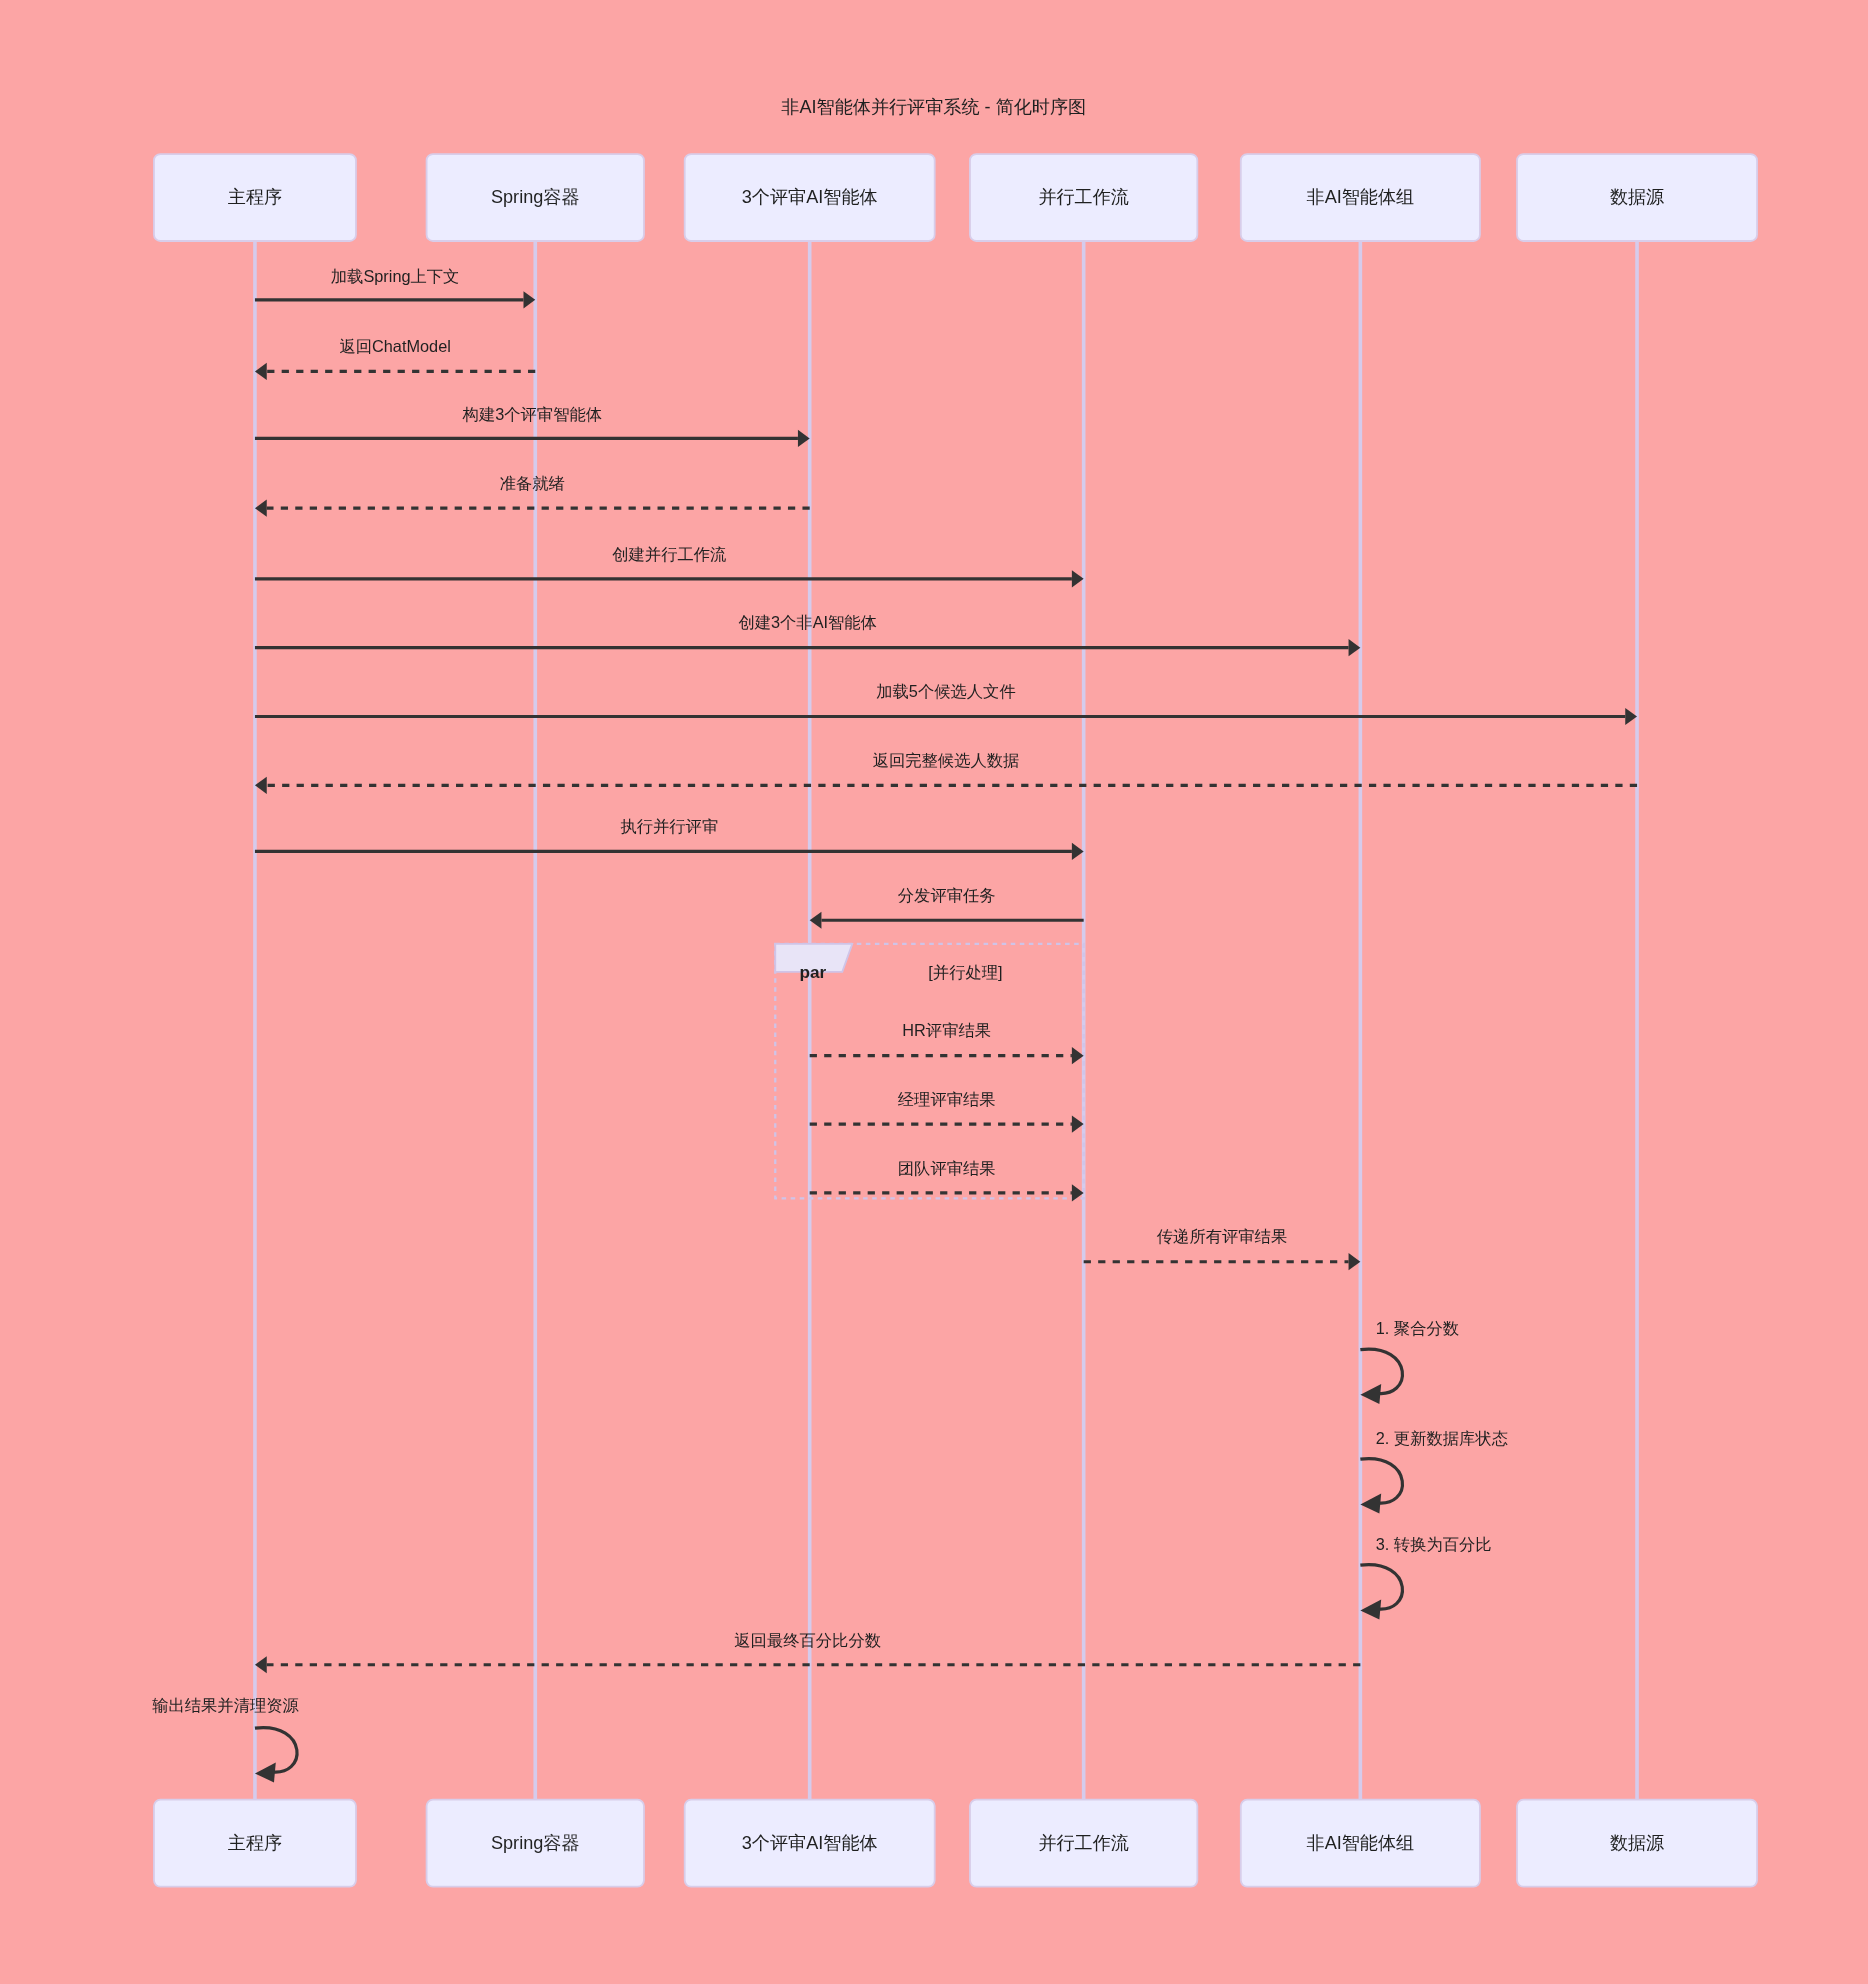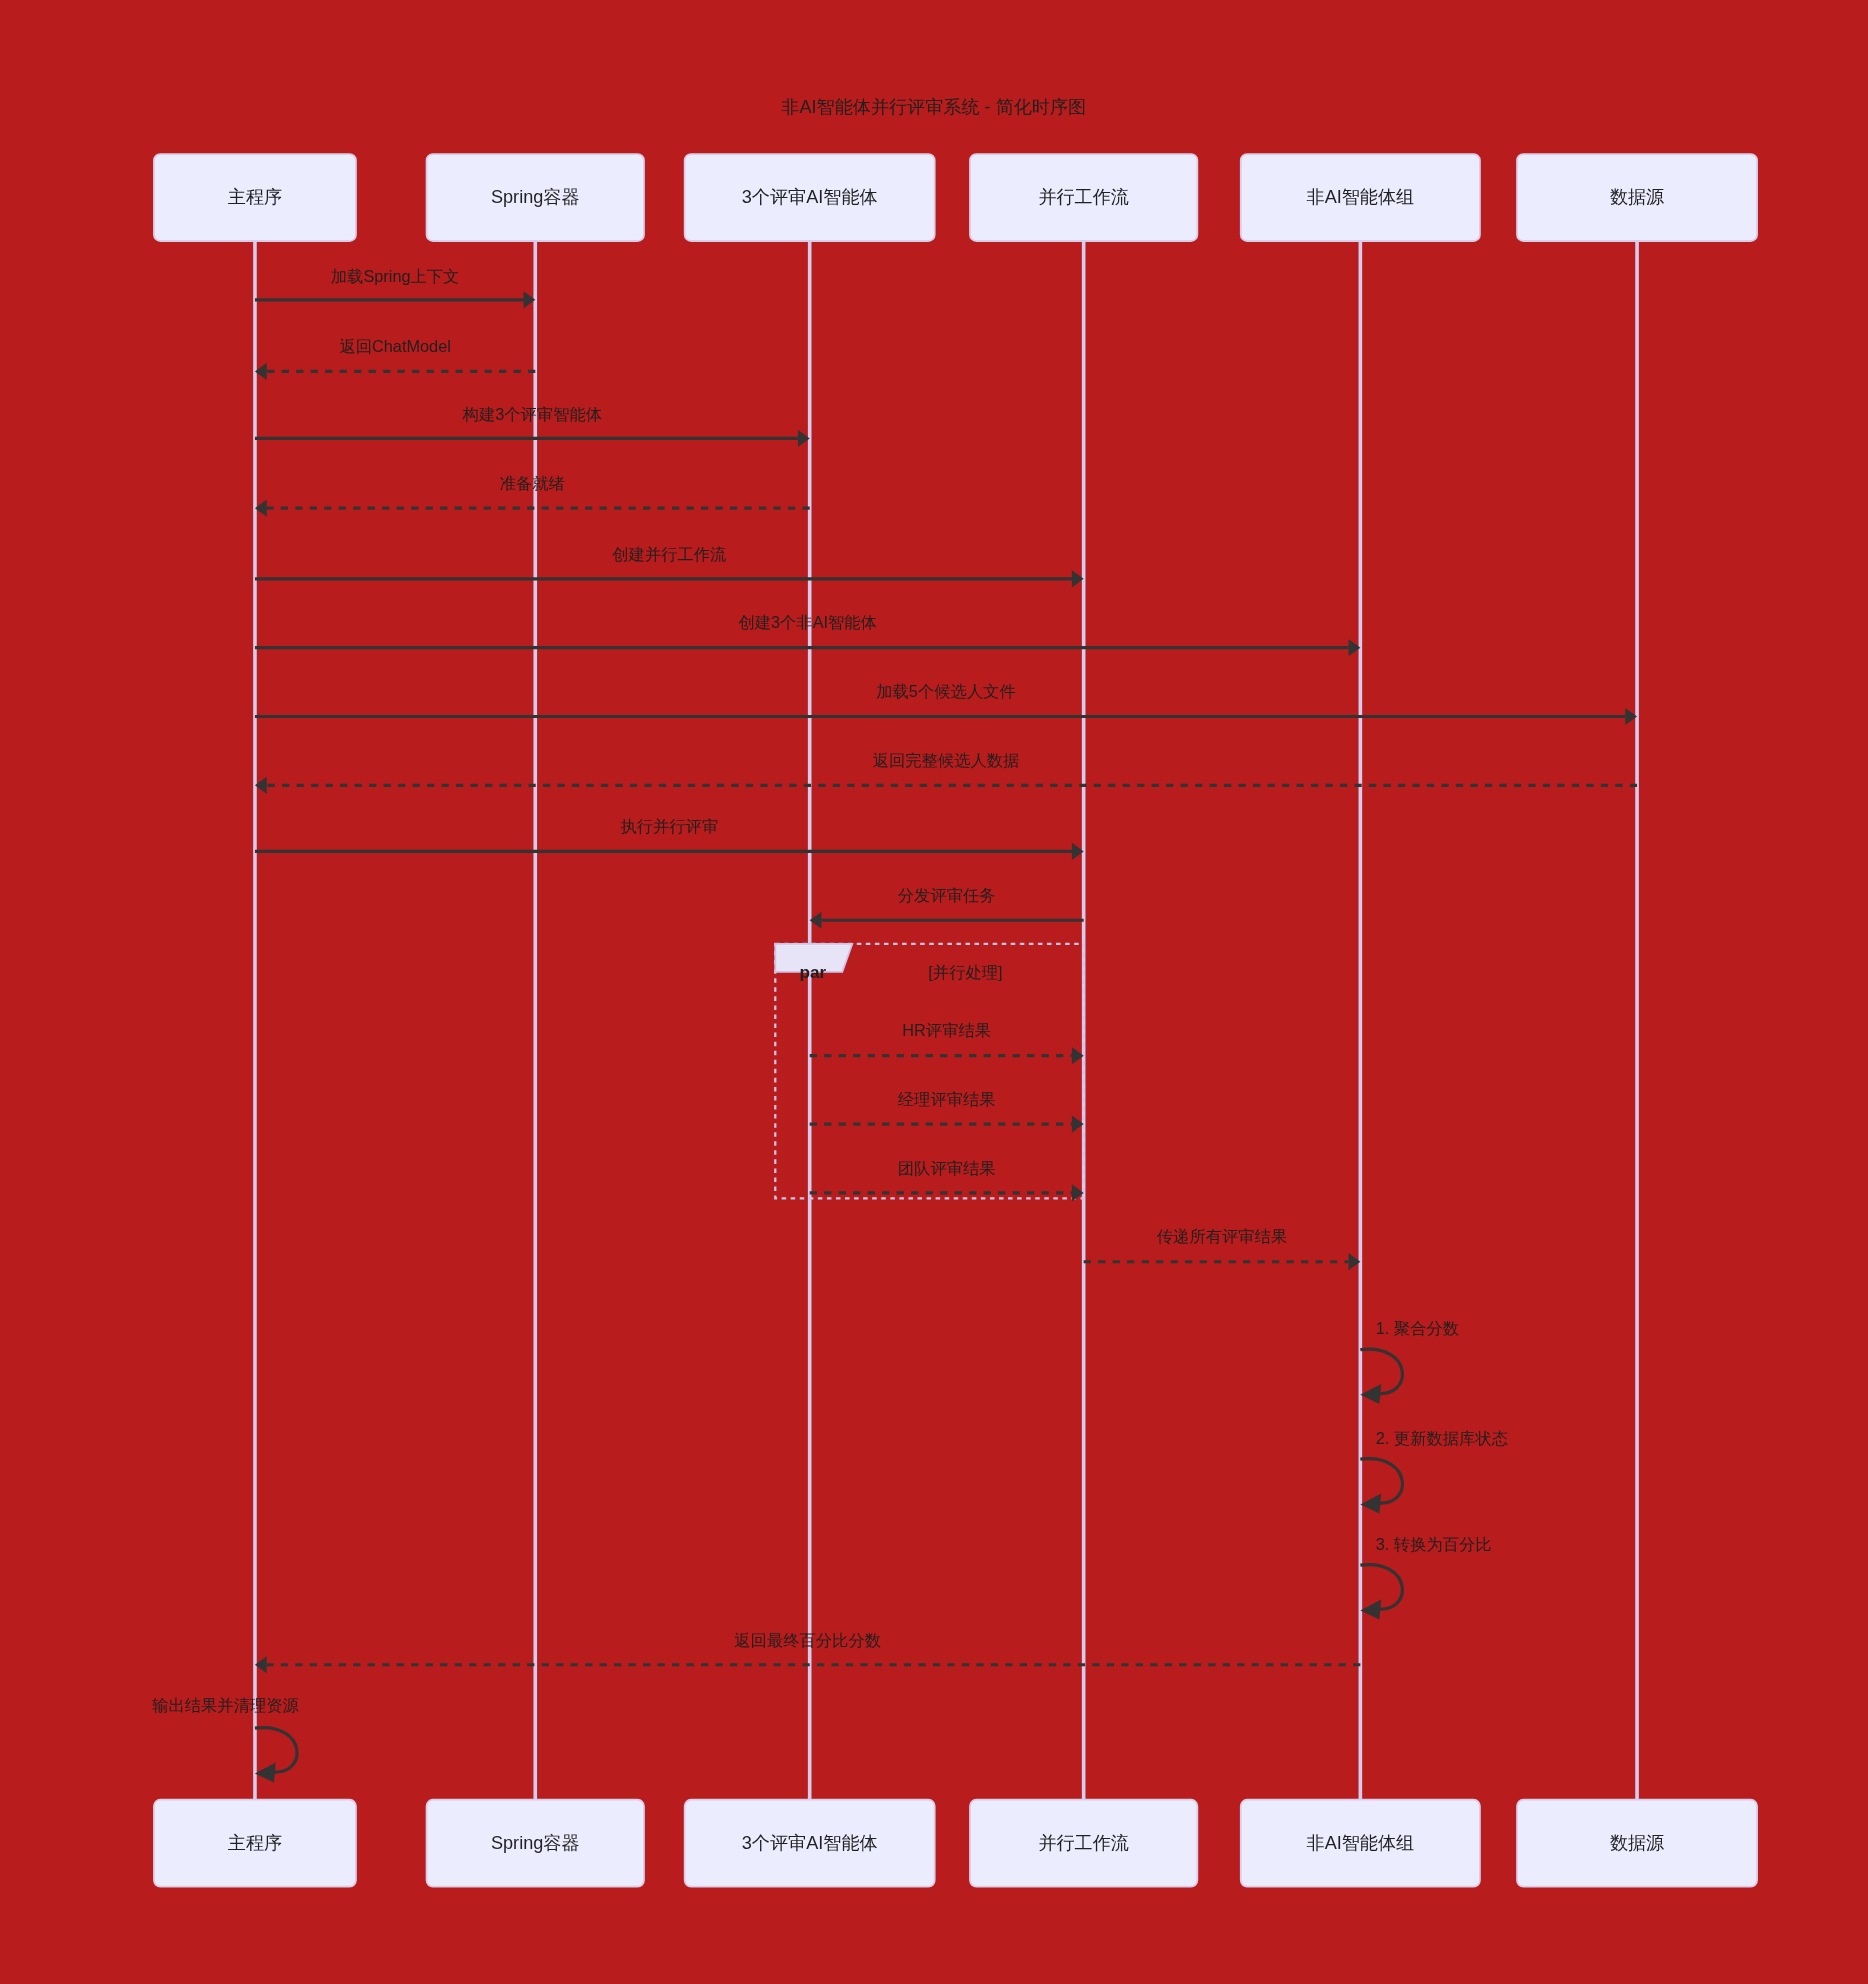--- a/index.html
+++ b/index.html
@@ -1,17 +1,17 @@
 <!DOCTYPE html>
 <html style="font-size:7.2px"><head>
 <meta charset="utf-8">
 <style>
   html,body{margin:0;padding:0;background:#ffffff;}
   body{font-family:"Liberation Sans","DejaVu Sans",sans-serif;}
-  #stage{position:relative;width:1868px;height:1985px;background:#b91c1c;overflow:hidden;}
+  #stage{position:relative;width:1868px;height:1985px;background:#fca5a5;overflow:hidden;}
   svg#diagram{position:absolute;left:0;top:0;width:1868px;height:1985px;display:block;}
 
   .diagram-title{font-size:40px;fill:#1f2020;font-family:"Liberation Sans","DejaVu Sans",sans-serif;text-anchor:middle;dominant-baseline:middle;}
 
   .actor-box{fill:#ECECFF;stroke:#D8CDEA;stroke-width:4px;}
   .actor-label{font-size:40px;fill:#1f2020;font-family:"Liberation Sans","DejaVu Sans",sans-serif;text-anchor:middle;dominant-baseline:middle;}
 
   .lifeline{stroke:#D5CBEC;stroke-width:8px;}
 
   .msg-line-solid{stroke:#333333;stroke-width:7px;fill:none;}

